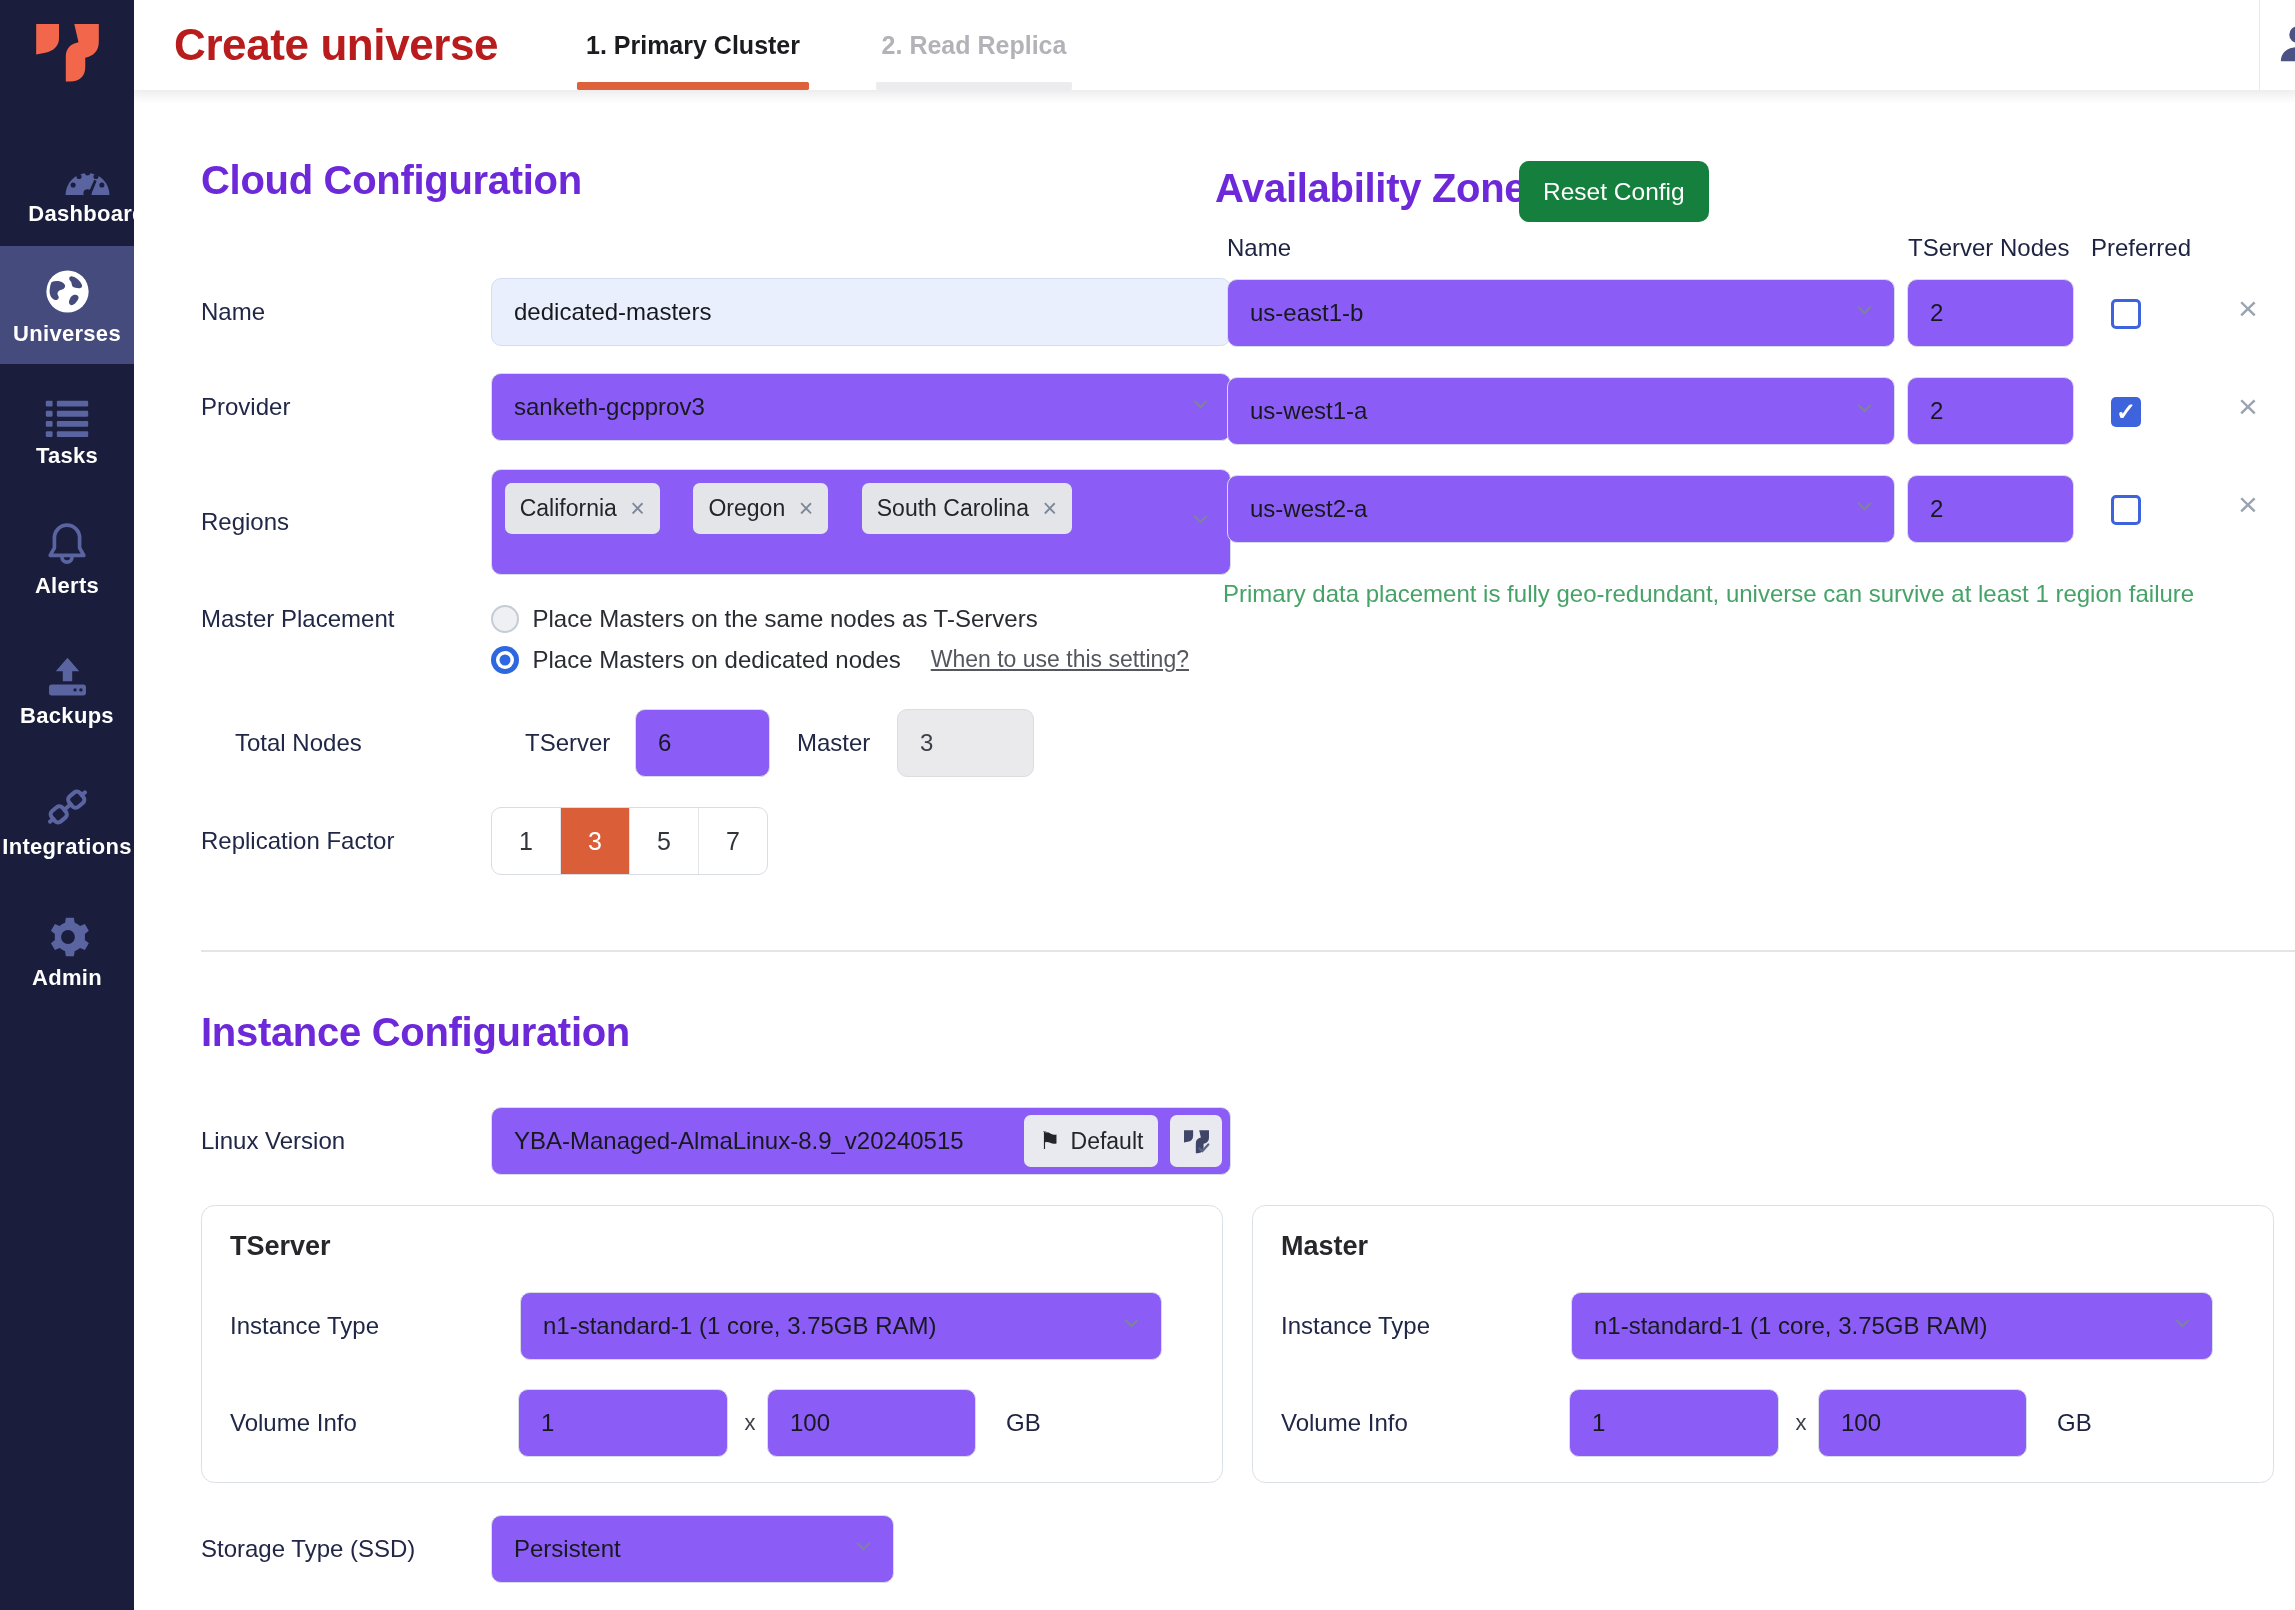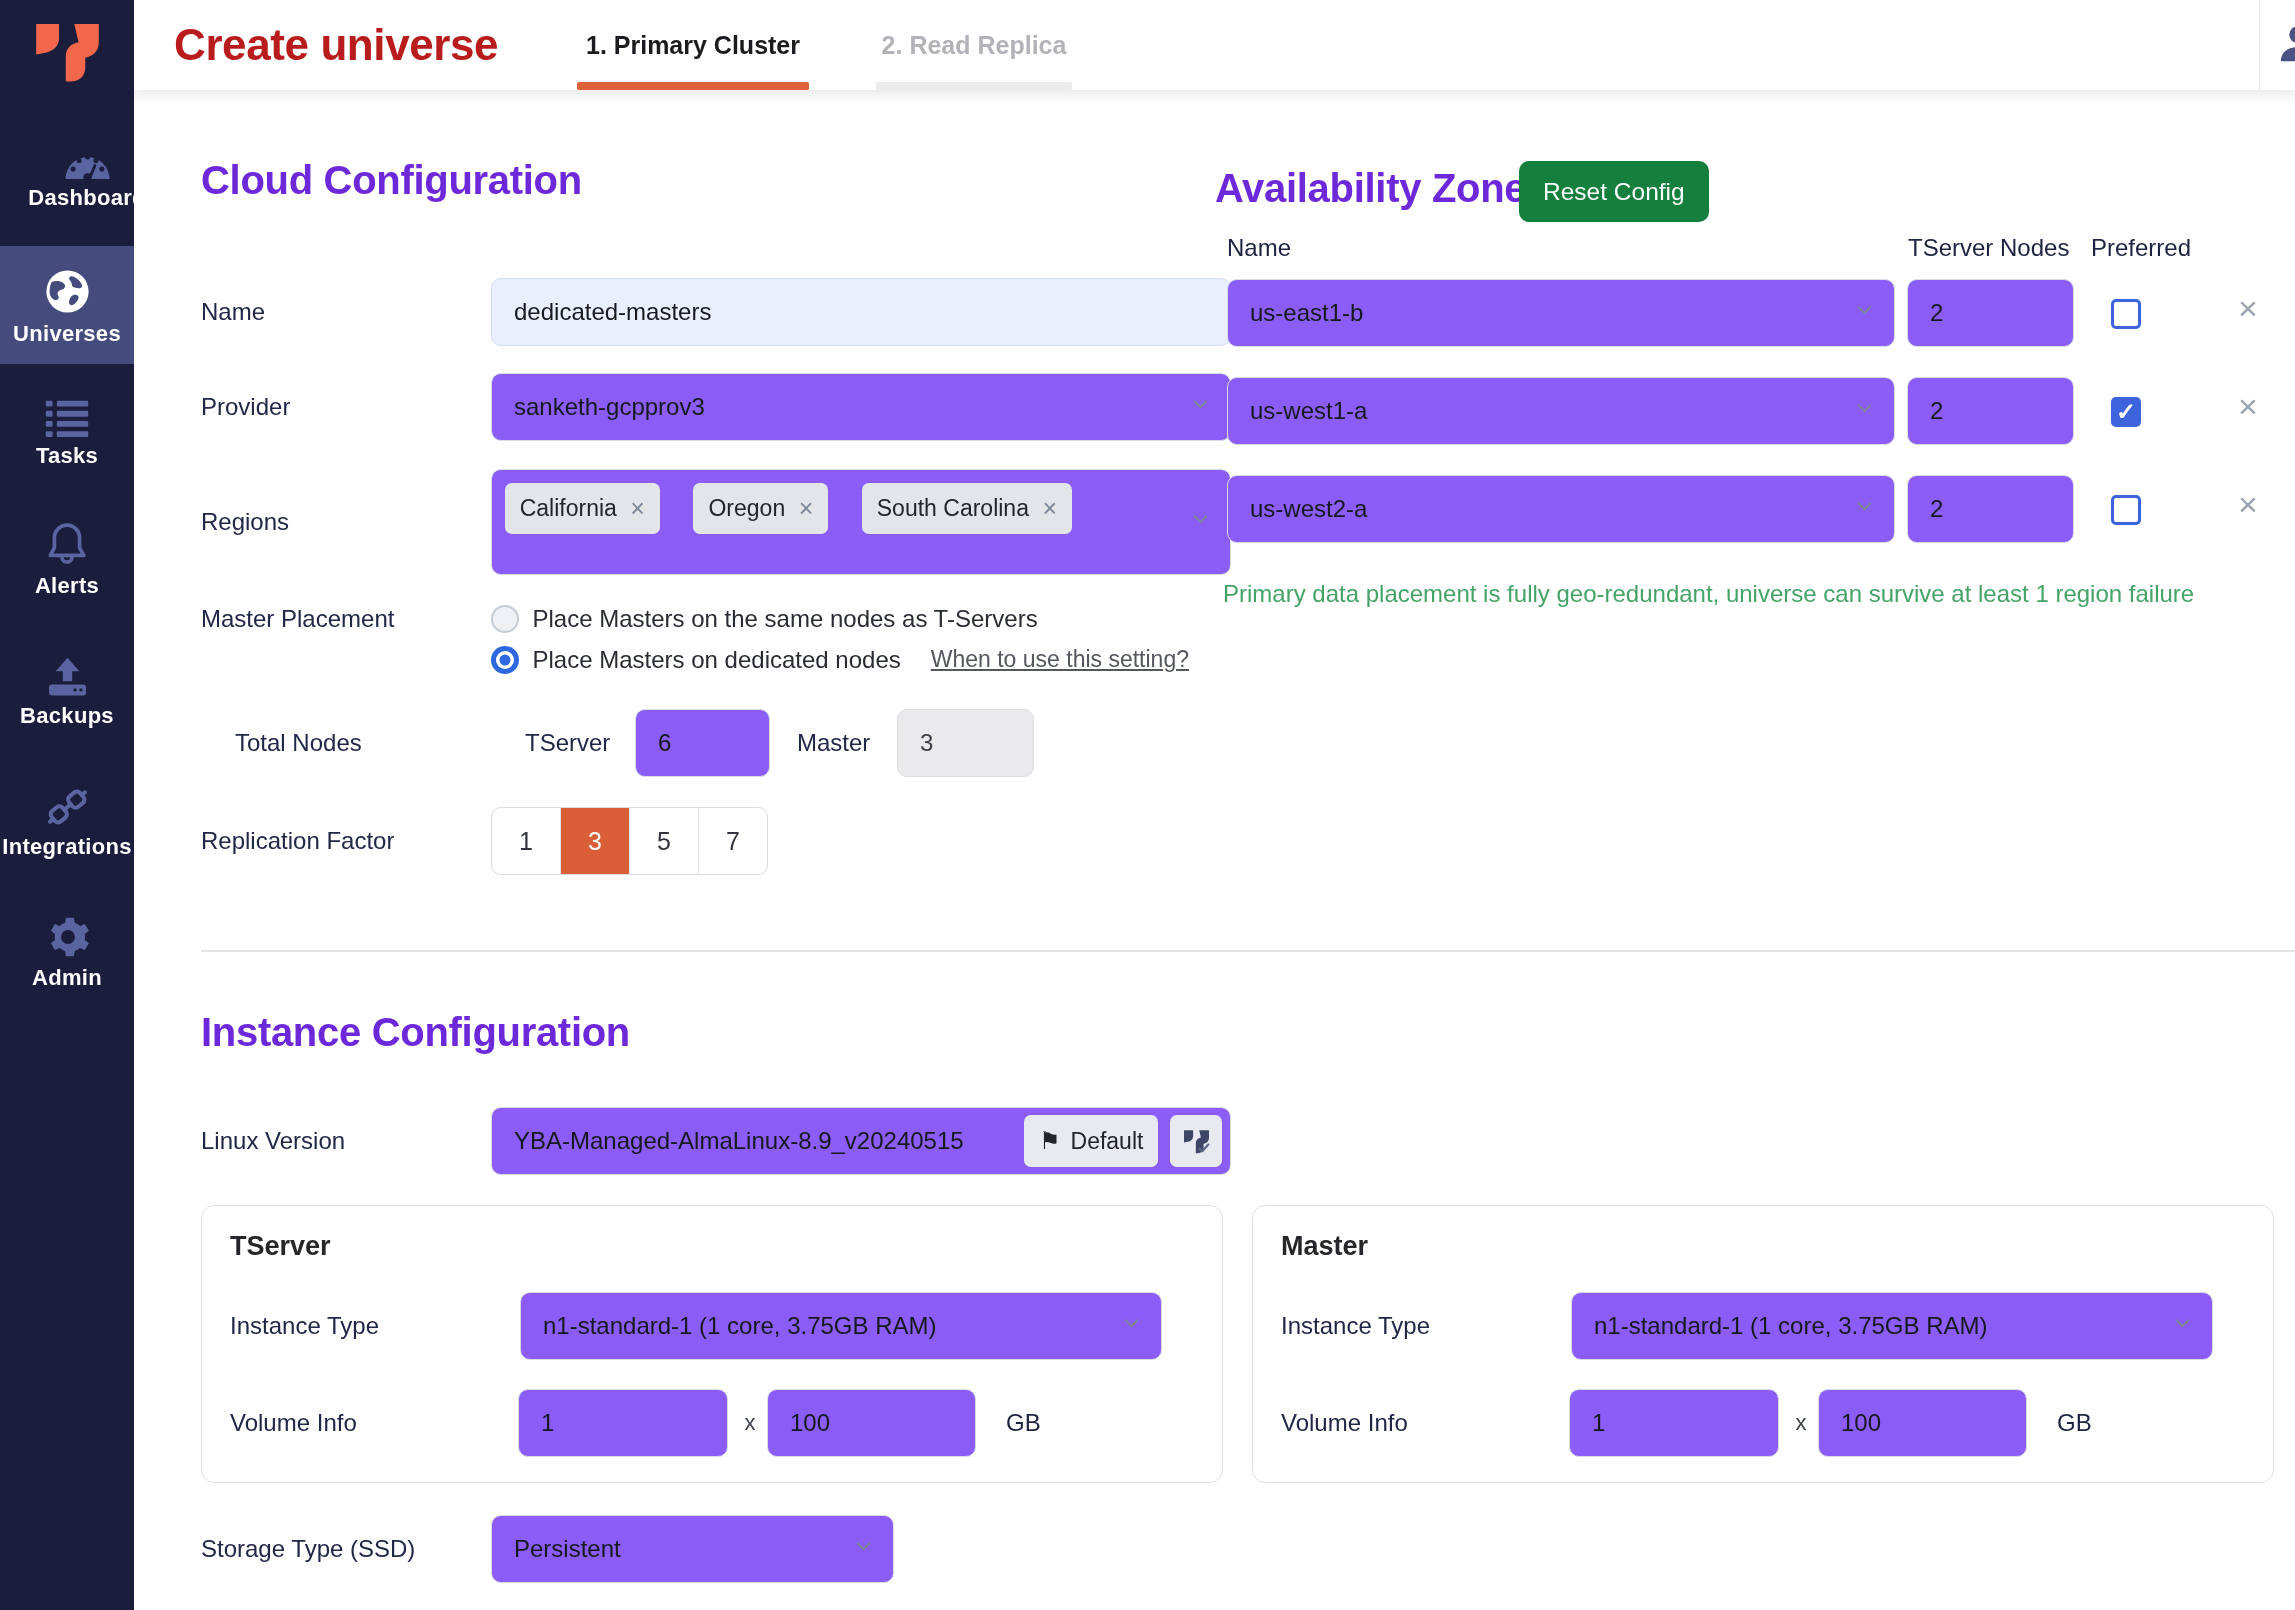--- a/index.html
+++ b/index.html
@@ -109,21 +109,21 @@
 <div id="root">
 
   <nav class="sidebar">
     <div class="logo">
       <svg width="73" height="66" viewBox="0 0 43 39">
         <path d="M3 3h13.5v8.2c0 4.9-3.3 7.7-8.1 8.7L3 21z" fill="#F2674B"></path>
         <path d="M25.5 3H40v10.5c0 5.6-3.2 8.4-8 9.4v5.3c0 5.4-3.1 8.7-8.9 8.8h-2.6V22.3c0-5 2.8-7.6 7.5-8.6z" fill="#F2674B"></path>
       </svg>
     </div>
 
-    <div class="nav-item" style="top:118px; height:103px;padding-left:40px;">
+    <div class="nav-item" style="top:134px; height:103px;padding-left:40px;">
       <span class="nav-icon">
         <svg width="49" height="34" viewBox="0 0 29 20">
           <path d="M1.5 19.5 a13 13 0 0 1 26 0 z" fill="#5A64A0"></path>
           <circle cx="6" cy="13.5" r="1.5" fill="#1A1D3B"></circle>
           <circle cx="9.5" cy="8.5" r="1.5" fill="#1A1D3B"></circle>
           <circle cx="14.5" cy="6.5" r="1.5" fill="#1A1D3B"></circle>
           <circle cx="19.5" cy="8.5" r="1.5" fill="#1A1D3B"></circle>
           <circle cx="23" cy="13.5" r="1.5" fill="#1A1D3B"></circle>
           <path d="M14.5 19.5 L18.5 10.5 l1.4.7 -3.4 8.3z" fill="#1A1D3B"></path>
           <circle cx="14.5" cy="18.5" r="2.4" fill="#1A1D3B"></circle>

